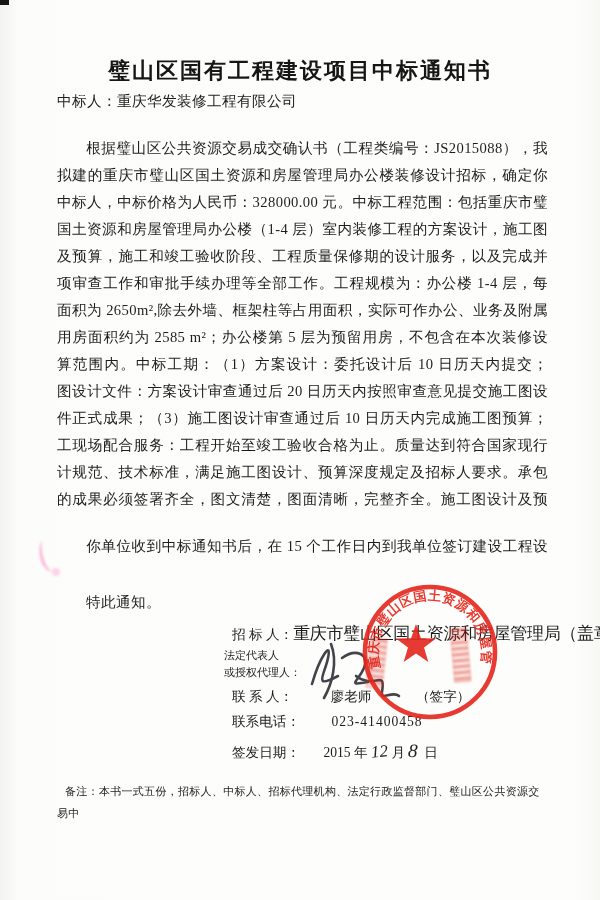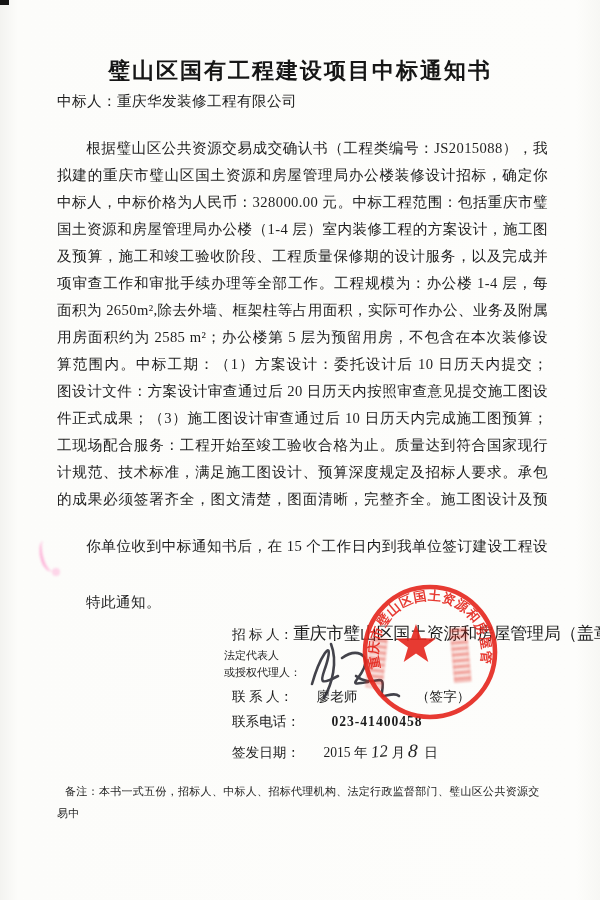--- a/index.html
+++ b/index.html
@@ -81,26 +81,26 @@
 </div>
 
 <div class="abs sig legal" style="left:224px;top:647px;">
   <div>法定代表人</div>
   <div>或授权代理人：</div>
 </div>
 <div class="abs sig" style="left:416px;top:688px;">（签字）</div>
 
 <div class="abs sig" style="left:232px;top:688px;">
   <span>联  系  人：</span>
-  <span style="margin-left:20px;">廖老师</span>
+  <span style="margin-left:34px;">廖老师</span>
 </div>
 
 <div class="abs sig" style="left:232px;top:713px;">
   <span>联系电话：</span>
-  <span style="margin-left:28px;letter-spacing:1px;font-weight:bold;">023-41400458</span>
+  <span style="margin-left:28px;letter-spacing:1px;">023-41400458</span>
 </div>
 
 <div class="abs sig" style="left:232px;top:740px;">
   <span>签发日期：</span>
   <span style="margin-left:20px;">2015 年</span>
   <span class="handnum">12</span>
   <span>月</span>
   <span class="handnum day">8</span>
   <span style="margin-left:3px;">日</span>
 </div>

